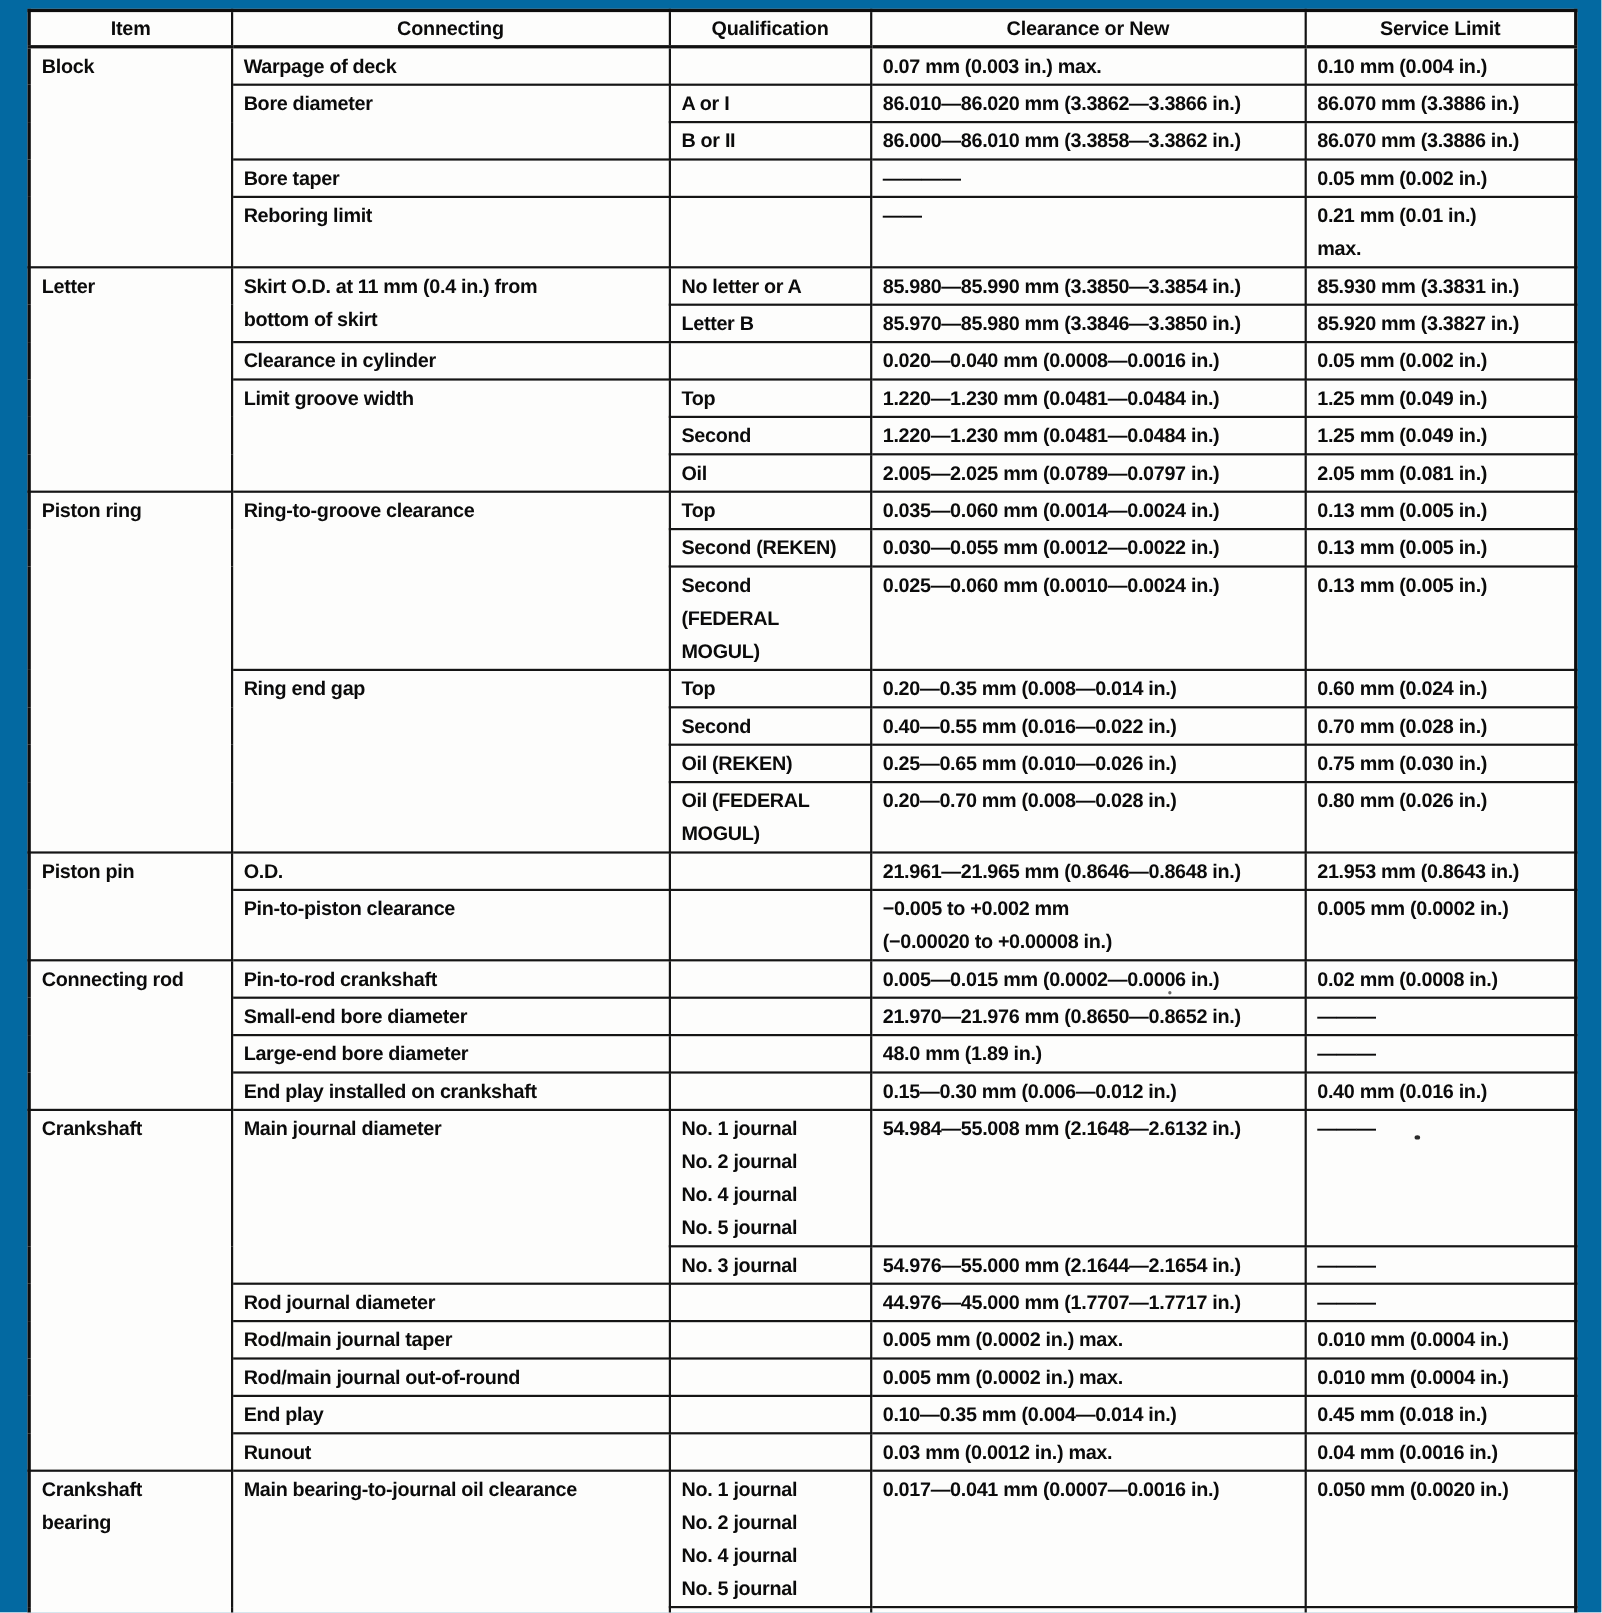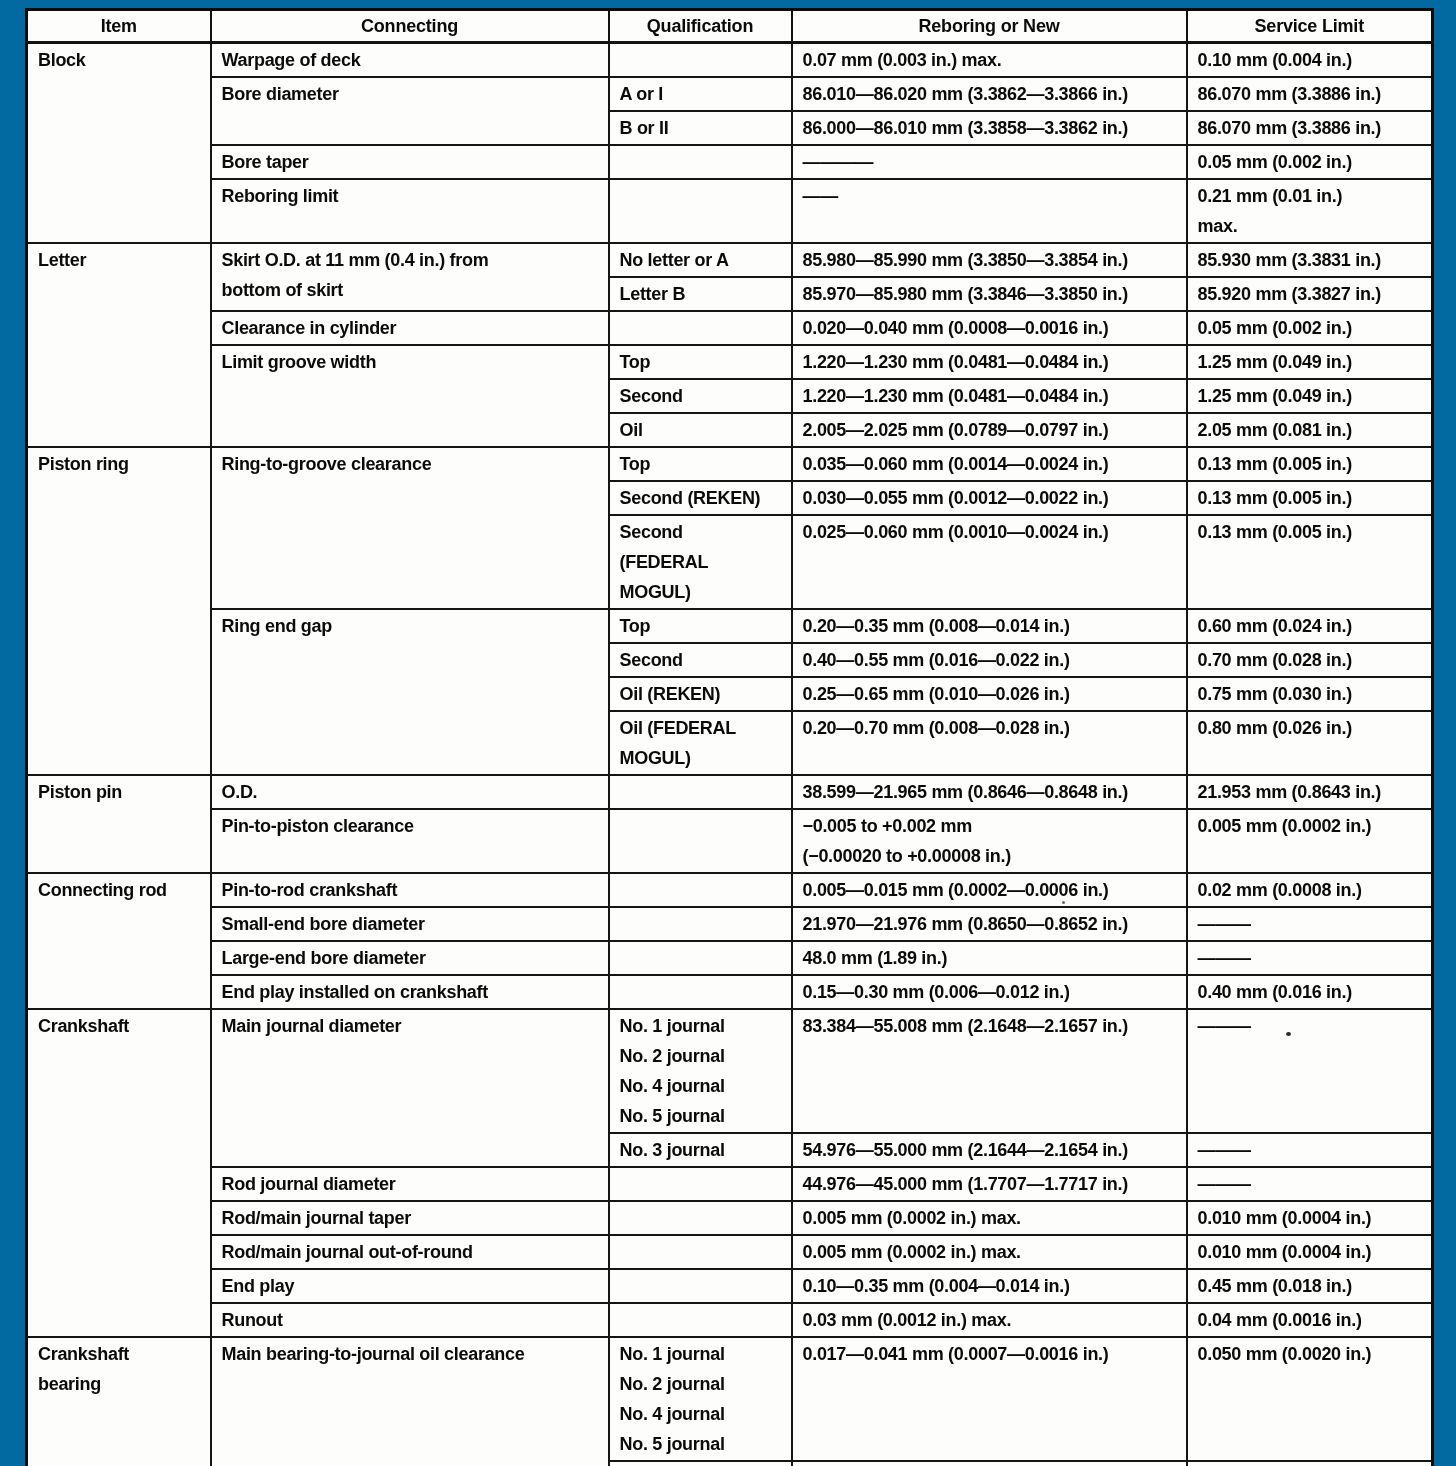--- a/index.html
+++ b/index.html
@@ -69,21 +69,21 @@
         <col class="c-meas">
         <col class="c-qual">
         <col class="c-std">
         <col class="c-svc">
     </colgroup>
     <thead>
       <tr>
         <th>Item</th>
         <th>Connecting</th>
         <th>Qualification</th>
-        <th>Reboring or New</th>
+        <th>Clearance or New</th>
         <th>Service Limit</th>
       </tr>
     </thead>
     <tbody id="spec-tbody">
         <tr>
           <td rowspan="5">Block</td>
           <td>Warpage of deck</td>
           <td></td>
           <td>0.07 mm (0.003 in.) max.</td>
           <td>0.10 mm (0.004 in.)</td>
@@ -185,21 +185,21 @@
         <tr>
           <td>Oil (FEDERAL
 MOGUL)</td>
           <td>0.20—0.70 mm (0.008—0.028 in.)</td>
           <td>0.80 mm (0.026 in.)</td>
         </tr>
         <tr>
           <td rowspan="2">Piston pin</td>
           <td>O.D.</td>
           <td></td>
-          <td>38.599—21.965 mm (0.8646—0.8648 in.)</td>
+          <td>21.961—21.965 mm (0.8646—0.8648 in.)</td>
           <td>21.953 mm (0.8643 in.)</td>
         </tr>
         <tr>
           <td>Pin-to-piston clearance</td>
           <td></td>
           <td>−0.005 to +0.002 mm
 (−0.00020 to +0.00008 in.)</td>
           <td>0.005 mm (0.0002 in.)</td>
         </tr>
         <tr>
@@ -227,21 +227,21 @@
           <td>0.15—0.30 mm (0.006—0.012 in.)</td>
           <td>0.40 mm (0.016 in.)</td>
         </tr>
         <tr>
           <td rowspan="7">Crankshaft</td>
           <td rowspan="2">Main journal diameter</td>
           <td>No. 1 journal
 No. 2 journal
 No. 4 journal
 No. 5 journal</td>
-          <td>83.384—55.008 mm (2.1648—2.1657 in.)</td>
+          <td>54.984—55.008 mm (2.1648—2.6132 in.)</td>
           <td>———</td>
         </tr>
         <tr>
           <td>No. 3 journal</td>
           <td>54.976—55.000 mm (2.1644—2.1654 in.)</td>
           <td>———</td>
         </tr>
         <tr>
           <td>Rod journal diameter</td>
           <td></td>

